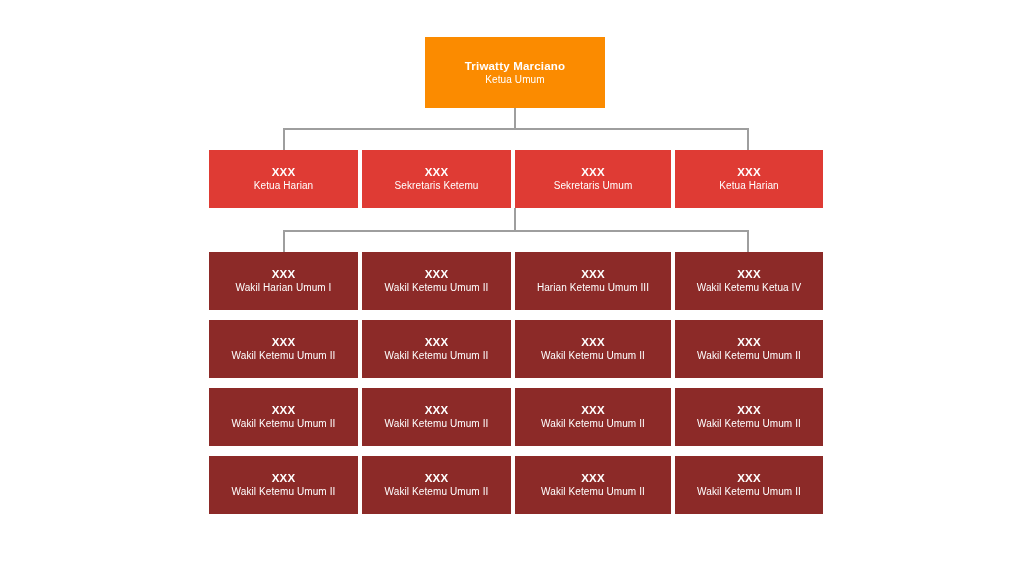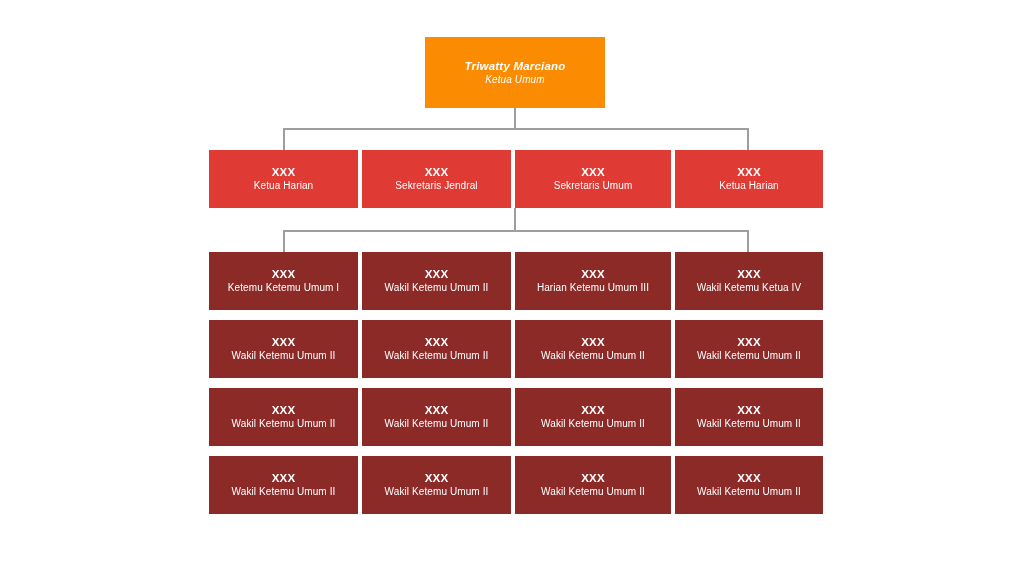--- a/index.html
+++ b/index.html
@@ -44,21 +44,20 @@
     white-space: nowrap;
     margin-top: 1px;
   }
 
   .node.root {
     left: 425px;
     top: 37px;
     width: 180px;
     height: 71px;
     background: #FB8B00;
-    font-style: italic;
   }
   .node.lvl2 {
     top: 150px;
     height: 58px;
     background: #DF3B34;
   }
   .node.lvl3 {
     height: 58px;
     background: #8C2A28;
   }
@@ -108,39 +107,39 @@
   <div class="conn h c1-bar"></div>
   <div class="conn v c1-legL"></div>
   <div class="conn v c1-legR"></div>
 
   <div class="node lvl2 col0">
     <span class="t1">XXX</span>
     <span class="t2">Ketua Harian</span>
   </div>
   <div class="node lvl2 col1">
     <span class="t1">XXX</span>
-    <span class="t2">Sekretaris Jendral</span>
+    <span class="t2">Sekretaris Ketemu</span>
   </div>
   <div class="node lvl2 col2">
     <span class="t1">XXX</span>
     <span class="t2">Sekretaris Umum</span>
   </div>
   <div class="node lvl2 col3">
     <span class="t1">XXX</span>
     <span class="t2">Ketua Harian</span>
   </div>
 
   <div class="conn v c2-stem"></div>
   <div class="conn h c2-bar"></div>
   <div class="conn v c2-legL"></div>
   <div class="conn v c2-legR"></div>
 
   <div class="node lvl3 col0 row0">
     <span class="t1">XXX</span>
-    <span class="t2">Ketemu Ketemu Umum I</span>
+    <span class="t2">Wakil Harian Umum I</span>
   </div>
   <div class="node lvl3 col1 row0">
     <span class="t1">XXX</span>
     <span class="t2">Wakil Ketemu Umum II</span>
   </div>
   <div class="node lvl3 col2 row0">
     <span class="t1">XXX</span>
     <span class="t2">Harian Ketemu Umum III</span>
   </div>
   <div class="node lvl3 col3 row0">

